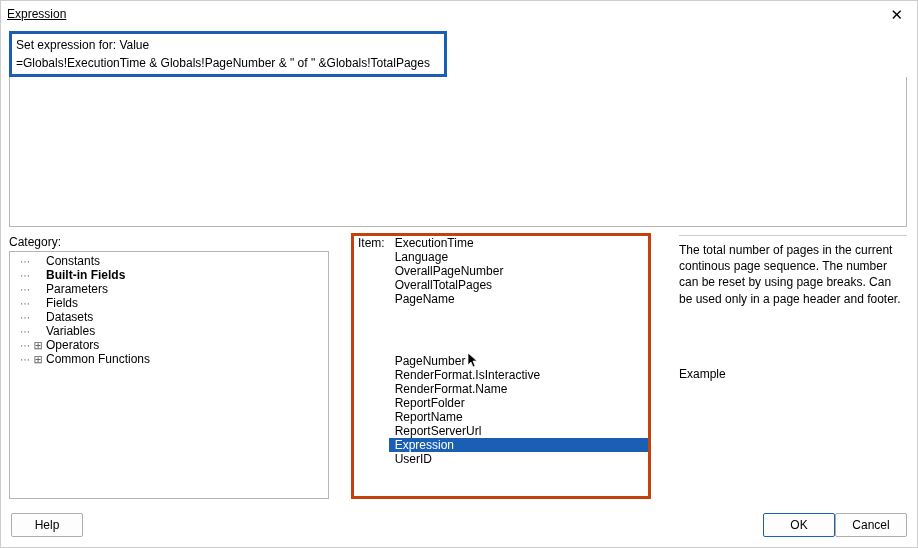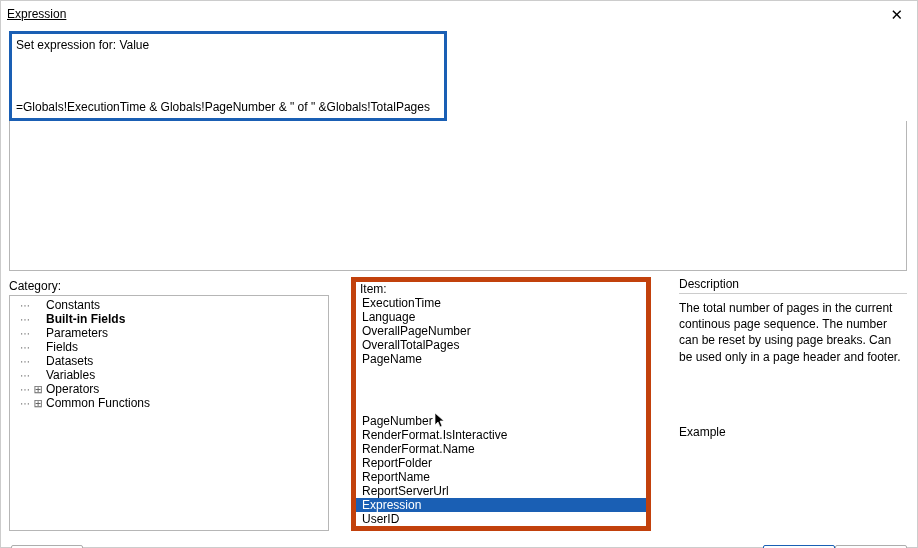--- a/index.html
+++ b/index.html
@@ -4,30 +4,30 @@
 <style>
   * { box-sizing: border-box; }
   html, body { margin: 0; padding: 0; font-family: "Segoe UI", Tahoma, sans-serif; font-size: 12px; color: #000; background: #fff; }
   .window { width: 918px; height: 548px; display: flex; flex-direction: column; border: 1px solid #ccc; }
   .titlebar { display: flex; align-items: center; justify-content: space-between; padding: 4px 8px 4px 6px; height: 26px; }
   .title { font-size: 12px; text-decoration: underline; }
   .close-x { font-size: 15px; line-height: 1; cursor: pointer; padding: 2px 6px; }
   .content { flex: 1; padding: 4px 10px 8px 8px; display: flex; flex-direction: column; }
   .expr-box { border: 3px solid #1a5fb4; padding: 2px 4px 4px 4px; width: 438px; }
   .expr-label { font-size: 12px; padding: 2px 0 4px 0; }
-  .expr-input { width: 100%; border: none; outline: none; font-family: inherit; font-size: 12px; padding: 0; margin-top: 44px; }
+  .expr-input { width: 100%; border: none; outline: none; font-family: inherit; font-size: 12px; padding: 0; }
   .expr-body { border: 1px solid #b6b6b6; border-top: none; height: 150px; padding: 4px; margin-right: 0; }
   .middle { display: flex; flex: 1; gap: 22px; margin-top: 6px; min-height: 0; }
   .col { display: flex; flex-direction: column; min-height: 0; }
   .col-category { flex: 0 0 320px; }
   .col-item { flex: 0 0 300px; }
   .col-right { flex: 1; padding-left: 6px; }
   .section-label { font-size: 12px; padding: 2px 0; }
   .list-box { border: 1px solid #b6b6b6; flex: 1; overflow: auto; padding: 2px 0; }
-  .item-box { border: 5px solid #c2410c; flex: 1; display: flex; flex-direction: column; min-height: 0; }
+  .item-box { border: 3px solid #c2410c; flex: 1; display: flex; flex-direction: row; min-height: 0; }
   .item-label-in { padding: 0 4px; font-size: 12px; }
   .item-list { flex: 1; overflow: auto; }
   .tree-row { display: flex; align-items: center; padding: 0 4px; height: 14px; font-size: 12px; cursor: default; }
   .tree-dots { color: #666; font-size: 10px; padding-right: 2px; width: 18px; text-align: right; }
   .tree-expand { width: 12px; color: #666; font-size: 11px; text-align: center; }
   .tree-label { padding-left: 2px; }
   .tree-label.bold { font-weight: 600; }
   .item-row { padding: 0 6px; height: 14px; font-size: 12px; cursor: default; display: flex; align-items: center; }
   .item-row.selected { background: #1a5fb4; color: #fff; }
   .cursor-arrow { position: relative; margin-top: 48px; }
@@ -148,21 +148,20 @@
                 <span>Expression</span>
               </div>
               <div class="item-row">
                 <span>UserID</span>
               </div>
             </div>
         </div>
       </div>
 
       <div class="col col-right">
-        <div class="group-label">Description</div>
         <div class="group-box">
           <div class="description-text">The total number of pages in the current continous page sequence. The number can be reset by using page breaks. Can be used only in a page header and footer.</div>
         </div>
         <div style="height:60px"></div>
         <div class="group-label">Example</div>
       </div>
     </div>
   </div>
 
   <div class="footer">

